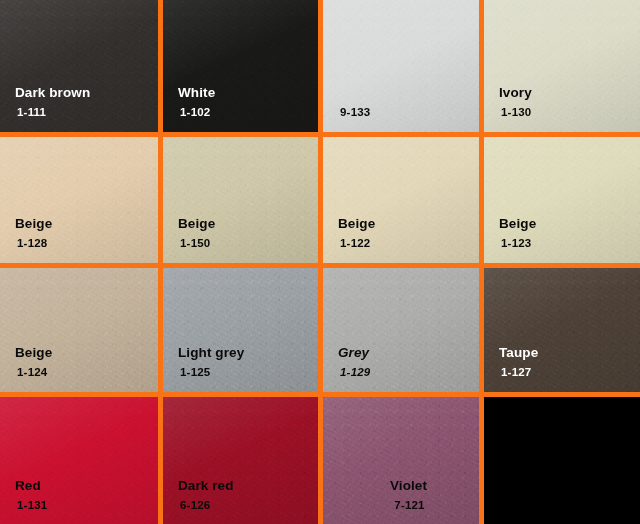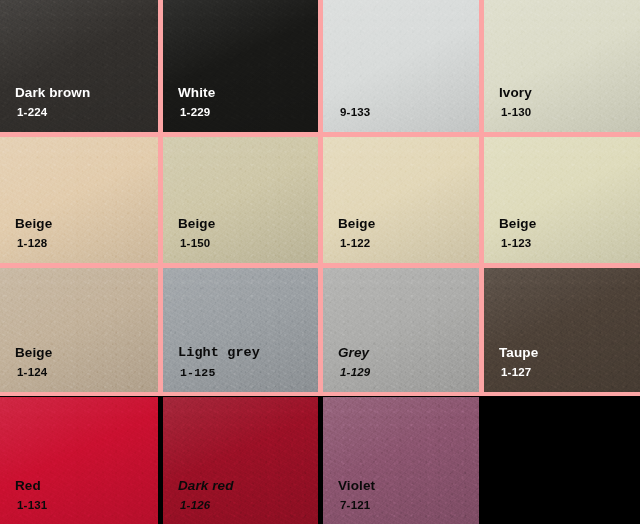--- a/index.html
+++ b/index.html
@@ -1,25 +1,25 @@
 <!DOCTYPE html>
 <html><head>
 <meta charset="utf-8">
 <style>
   html,body{margin:0;padding:0;background:#000;}
   body{width:640px;height:524px;overflow:hidden;
        font-family:"Liberation Sans","DejaVu Sans",sans-serif;}
 
   #swatch-grid{
-    width:640px;height:396px;
+    width:640px;height:524px;
     display:grid;
     grid-template-columns:158px 155px 156px 158px;
     grid-template-rows:132px 126px 124px 128px;
     column-gap:5px;row-gap:5px;
-    background:#fca5a5;
+    background:#f97316;
     box-sizing:border-box;
   }
 
   .swatch{
     position:relative;
     overflow:hidden;
     display:flex;
     flex-direction:column;
     justify-content:flex-end;
     box-sizing:border-box;
@@ -73,30 +73,30 @@
 </head>
 <body>
 
 <div id="swatch-grid">
     <div class="swatch light-text" style="background: rgb(51, 48, 45);">
       <div class="sheen"></div>
       <div class="grain"></div>
       <div class="grain2"></div>
       <div class="label-wrap">
         <span class="name">Dark brown</span>
-        <span class="code">1-224</span>
+        <span class="code">1-111</span>
       </div>
     </div>
     <div class="swatch light-text" style="background: rgb(25, 25, 23);">
       <div class="sheen"></div>
       <div class="grain"></div>
       <div class="grain2"></div>
       <div class="label-wrap">
         <span class="name">White</span>
-        <span class="code">1-229</span>
+        <span class="code">1-102</span>
       </div>
     </div>
     <div class="swatch dark-text" style="background: rgb(217, 220, 219);">
       <div class="sheen"></div>
       <div class="grain"></div>
       <div class="grain2"></div>
       <div class="label-wrap">
         <span class="code">9-133</span>
       </div>
     </div>
@@ -147,21 +147,21 @@
     </div>
     <div class="swatch dark-text" style="background: rgb(196, 179, 156);">
       <div class="sheen"></div>
       <div class="grain"></div>
       <div class="grain2"></div>
       <div class="label-wrap">
         <span class="name">Beige</span>
         <span class="code">1-124</span>
       </div>
     </div>
-    <div class="swatch dark-text" style="background: rgb(156, 161, 165); font-family: Liberation Mono, monospace;">
+    <div class="swatch dark-text" style="background: rgb(156, 161, 165);">
       <div class="sheen"></div>
       <div class="grain"></div>
       <div class="grain2"></div>
       <div class="label-wrap">
         <span class="name">Light grey</span>
         <span class="code">1-125</span>
       </div>
     </div>
     <div class="swatch dark-text" style="background: rgb(174, 174, 172); font-style: italic;">
       <div class="sheen"></div>
@@ -183,30 +183,30 @@
     </div>
     <div class="swatch dark-text" style="background: rgb(203, 16, 48);">
       <div class="sheen"></div>
       <div class="grain"></div>
       <div class="grain2"></div>
       <div class="label-wrap">
         <span class="name">Red</span>
         <span class="code">1-131</span>
       </div>
     </div>
-    <div class="swatch dark-text" style="background: rgb(156, 16, 38); font-style: italic;">
+    <div class="swatch dark-text" style="background: rgb(156, 16, 38);">
       <div class="sheen"></div>
       <div class="grain"></div>
       <div class="grain2"></div>
       <div class="label-wrap">
         <span class="name">Dark red</span>
-        <span class="code">1-126</span>
-      </div>
-    </div>
-    <div class="swatch dark-text" style="background: rgb(140, 85, 112);">
+        <span class="code">6-126</span>
+      </div>
+    </div>
+    <div class="swatch dark-text" style="background: rgb(140, 85, 112); text-align: center;">
       <div class="sheen"></div>
       <div class="grain"></div>
       <div class="grain2"></div>
       <div class="label-wrap">
         <span class="name">Violet</span>
         <span class="code">7-121</span>
       </div>
     </div>
     <div class="swatch light-text empty" style="background: rgb(0, 0, 0);"></div>
   </div>

